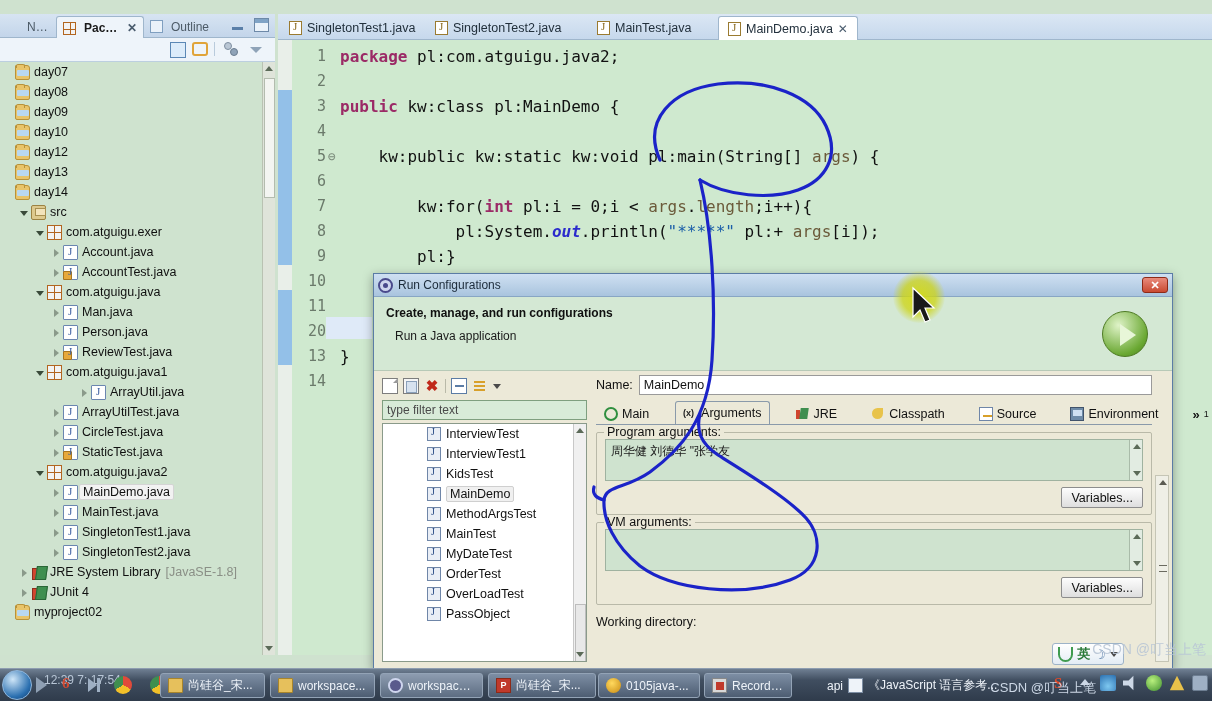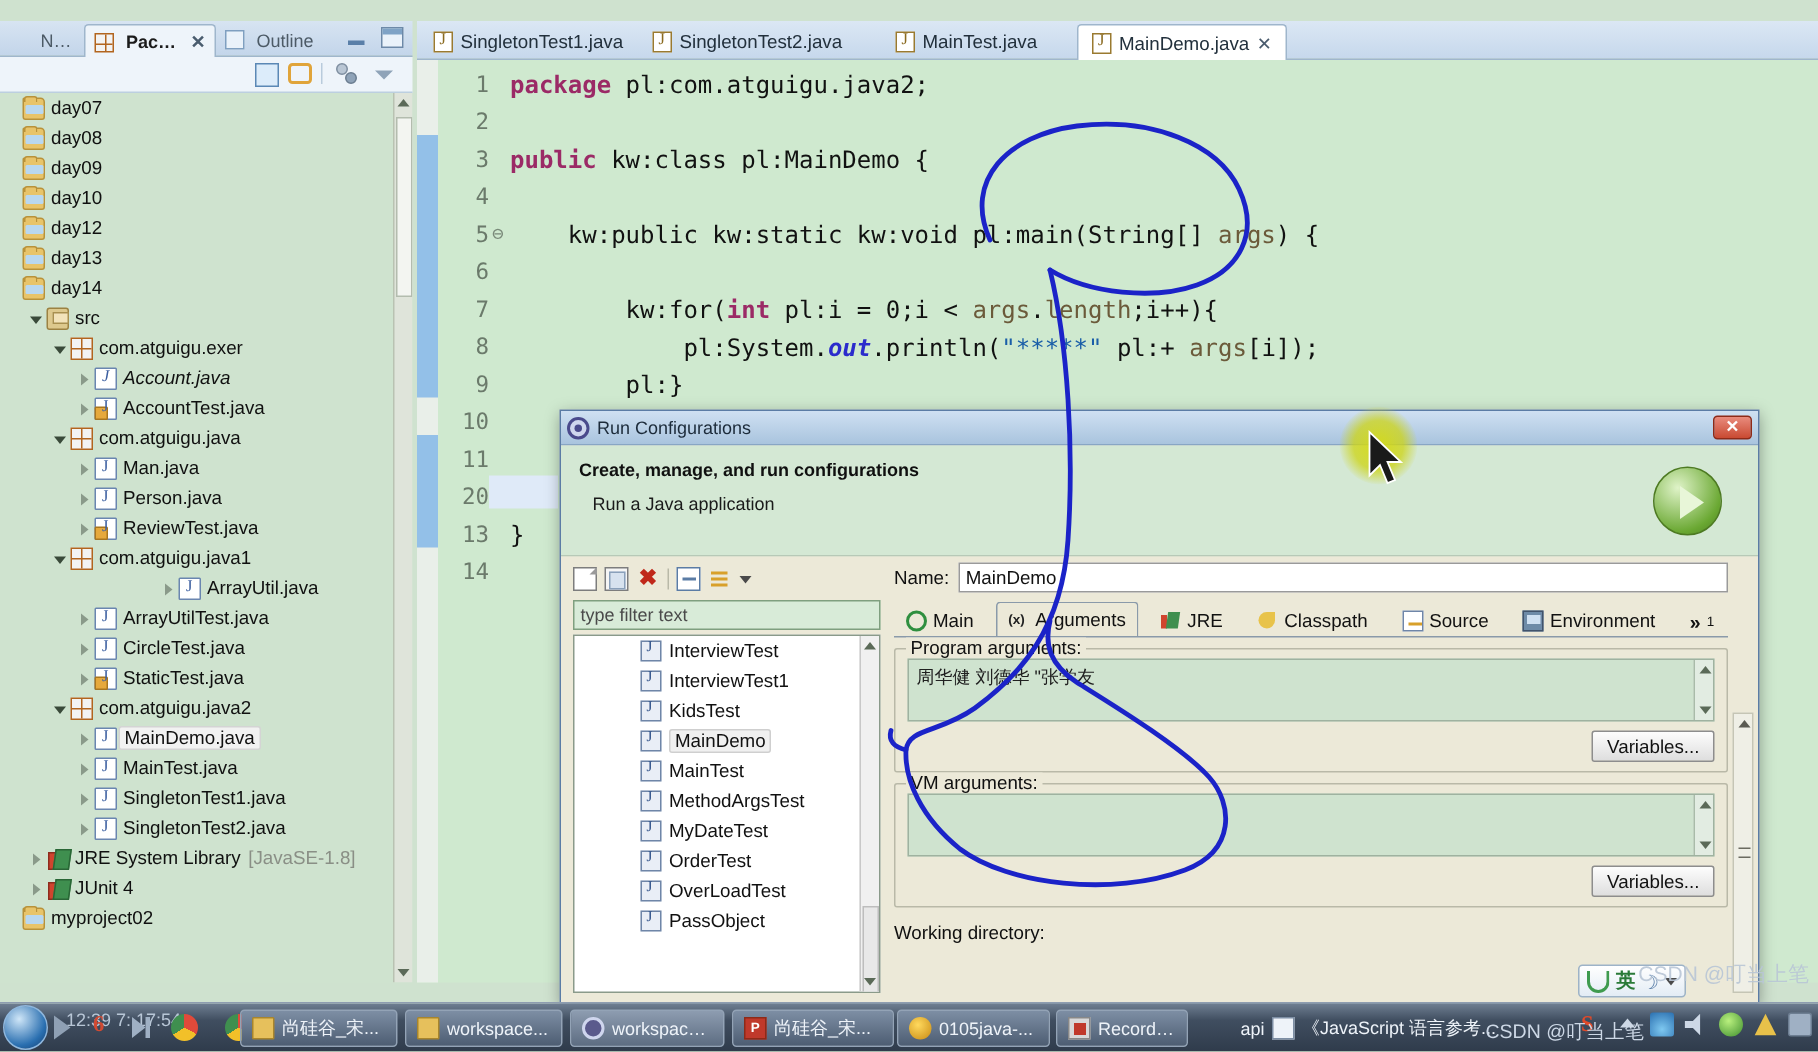--- a/index.html
+++ b/index.html
@@ -156,21 +156,21 @@
   .cfgrow { height:20px; display:flex; align-items:center; padding-left:44px; font-size:12.5px; color:#111; }
   .cfgrow .ji { width:14px; height:14px; background:#e9eef6; border:1px solid #6f86a8; position:relative; margin-right:5px; flex:none; }
   .cfgrow .ji:after{ content:'J'; position:absolute; left:3px; top:-2px; font-size:10px; color:#2b4d86; font-family:"Liberation Serif", serif; }
   .cfgrow.selected .nm { background:#f0f0f0; border:1px solid #cfcfcf; border-radius:2px; padding:0 3px; }
 
   .rightpane { position:absolute; left:222px; top:4px; right:20px; bottom:6px; }
   .namerow { display:flex; align-items:center; gap:6px; height:20px; }
   .namerow .lab { font-size:12.5px; color:#101010; }
   .nameinput { flex:1; height:20px; background:#fff; border:1px solid #9a9a9a; font-size:12.5px;
                color:#111; display:flex; align-items:center; padding:0 4px; }
-  .tabstrip { margin-top:7px; height:23px; border-bottom:1px solid #8a9aaa; display:flex; align-items:flex-end; gap:7px; }
+  .tabstrip { margin-top:7px; height:23px; border-bottom:1px solid #8a9aaa; display:flex; align-items:flex-end; gap:18px; }
   .dtab { height:21px; display:flex; align-items:center; gap:4px; padding:0 7px; font-size:12.5px; color:#111;
           border:1px solid transparent; border-bottom:none; }
   .dtab.active { background:#ece9d8; border-color:#8a9aaa; border-radius:3px 3px 0 0; height:23px; }
   .dtico { width:14px; height:14px; position:relative; flex:none; }
   .i-main { border:2px solid #2f8f3f; border-radius:50%; }
   .i-args { font-size:9px; color:#222; font-weight:bold; line-height:14px; }
   .i-jre { background:transparent; }
   .i-jre:before{ content:''; position:absolute; left:0; top:3px; width:4px; height:9px; background:#d0452e; }
   .i-jre:after{ content:''; position:absolute; left:4px; top:1px; width:8px; height:11px; background:#3f8f4f; transform:skewX(-8deg); }
   .i-cp:after{ content:''; position:absolute; left:1px; top:1px; width:11px; height:11px;
@@ -317,21 +317,21 @@
           <div class="trow" style="padding-left: 20px;">
             <span class="arrow open"></span>
             <span class="ico ic-src"></span>
             <span class="lbl">src</span>
           </div>
           <div class="trow" style="padding-left: 36px;">
             <span class="arrow open"></span>
             <span class="ico ic-pkg"></span>
             <span class="lbl">com.atguigu.exer</span>
           </div>
-          <div class="trow" style="padding-left: 52px; font-style: italic;">
+          <div class="trow" style="padding-left: 52px;">
             <span class="arrow closed"></span>
             <span class="ico ic-java"></span>
             <span class="lbl">Account.java</span>
           </div>
           <div class="trow" style="padding-left: 52px;">
             <span class="arrow closed"></span>
             <span class="ico ic-java locked"></span>
             <span class="lbl">AccountTest.java</span>
           </div>
           <div class="trow" style="padding-left: 36px;">
@@ -352,21 +352,21 @@
           <div class="trow" style="padding-left: 52px;">
             <span class="arrow closed"></span>
             <span class="ico ic-java locked"></span>
             <span class="lbl">ReviewTest.java</span>
           </div>
           <div class="trow" style="padding-left: 36px;">
             <span class="arrow open"></span>
             <span class="ico ic-pkg"></span>
             <span class="lbl">com.atguigu.java1</span>
           </div>
-          <div class="trow" style="padding-left: 80px; margin-left: 28px;">
+          <div class="trow" style="padding-left: 80px;">
             <span class="arrow closed"></span>
             <span class="ico ic-java"></span>
             <span class="lbl">ArrayUtil.java</span>
           </div>
           <div class="trow" style="padding-left: 52px;">
             <span class="arrow closed"></span>
             <span class="ico ic-java"></span>
             <span class="lbl">ArrayUtilTest.java</span>
           </div>
           <div class="trow" style="padding-left: 52px;">
@@ -515,25 +515,25 @@
               <div class="cfgrow">
                 <span class="ji"></span>
                 <span class="nm">KidsTest</span>
               </div>
               <div class="cfgrow selected">
                 <span class="ji"></span>
                 <span class="nm">MainDemo</span>
               </div>
               <div class="cfgrow">
                 <span class="ji"></span>
+                <span class="nm">MethodArgsTest</span>
+              </div>
+              <div class="cfgrow">
+                <span class="ji"></span>
                 <span class="nm">MainTest</span>
-              </div>
-              <div class="cfgrow">
-                <span class="ji"></span>
-                <span class="nm">MethodArgsTest</span>
               </div>
               <div class="cfgrow">
                 <span class="ji"></span>
                 <span class="nm">MyDateTest</span>
               </div>
               <div class="cfgrow">
                 <span class="ji"></span>
                 <span class="nm">OrderTest</span>
               </div>
               <div class="cfgrow">

